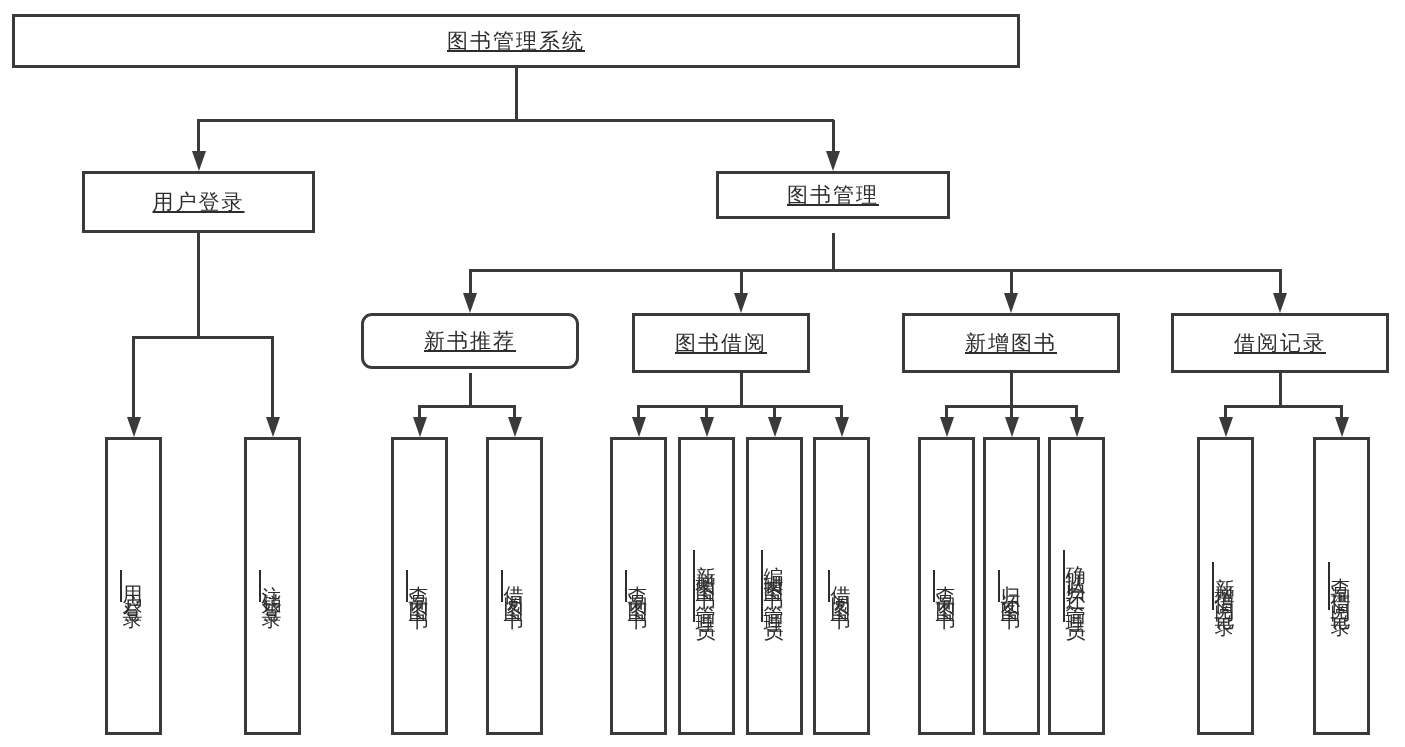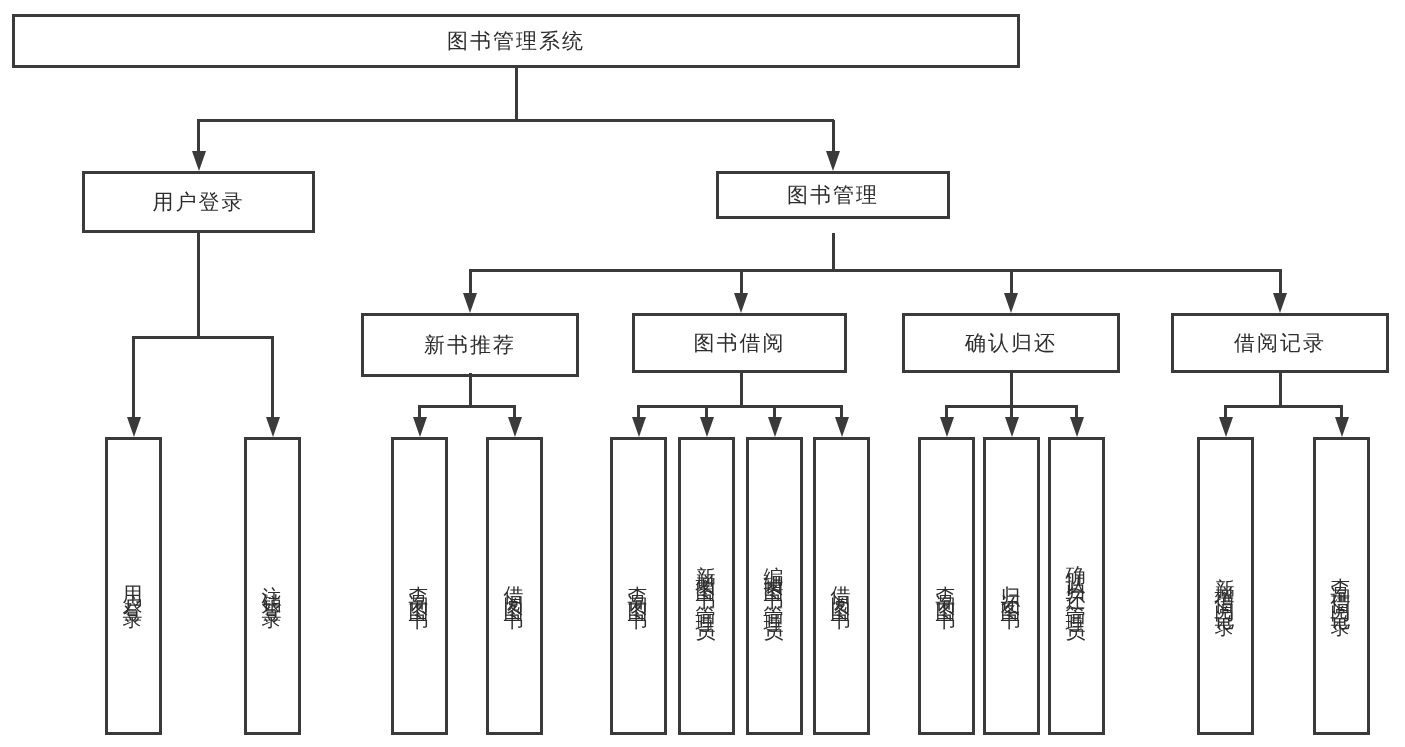--- a/index.html
+++ b/index.html
@@ -19,20 +19,21 @@
   }
   .box {
     position: absolute;
     box-sizing: border-box;
     border: 3px solid var(--line);
     background: var(--background);
     display: flex;
     align-items: center;
     justify-content: center;
     color: var(--text);
+    text-decoration: underline;
   }
   .box-h { font-size: 21px; letter-spacing: 2px; }
   .box-v { width: 57px; height: 298px; top: 437px; }
   .box-v .vtext {
     writing-mode: vertical-rl;
     text-orientation: mixed;
     font-size: 20px;
     letter-spacing: 8px;
     color: var(--text);
   }
@@ -52,22 +53,22 @@
     color: var(--watermark);
     opacity: 0.8;
     letter-spacing: 1px;
     white-space: nowrap;
     z-index: 10;
   }
   
   #b-root           { left: 12px;   top: 14px;  width: 1008px; height: 54px; }
   #b-user-login     { left: 82px;   top: 171px; width: 233px;  height: 62px; }
   #b-book-mgmt      { left: 716px;  top: 171px; width: 234px;  height: 48px; }
-  #b-new-book-rec   { left: 361px;  top: 313px; width: 218px;  height: 64px; }
-  #b-book-borrow    { left: 632px;  top: 313px; width: 215px;  height: 60px; }
+  #b-new-book-rec   { left: 361px;  top: 313px; width: 218px;  height: 56px; border-radius: 11px; }
+  #b-book-borrow    { left: 632px;  top: 313px; width: 178px;  height: 60px; }
   #b-current-borrow { left: 902px;  top: 313px; width: 218px;  height: 60px; }
   #b-borrow-record  { left: 1171px; top: 313px; width: 218px;  height: 60px; }
   #b-ul-login   { left: 105px;  }
   #b-ul-logout  { left: 244px;  }
   #b-nb-query   { left: 391px;  }
   #b-nb-borrow  { left: 486px;  }
   #b-bb-query   { left: 610px;  }
   #b-bb-add     { left: 678px;  }
   #b-bb-edit    { left: 746px;  }
   #b-bb-borrow  { left: 813px;  }
@@ -82,21 +83,21 @@
 
 <div id="canvas">
 
   <div class="box box-h" id="b-root">图书管理系统</div>
 
   <div class="box box-h" id="b-user-login">用户登录</div>
   <div class="box box-h" id="b-book-mgmt">图书管理</div>
 
   <div class="box box-h" id="b-new-book-rec">新书推荐</div>
   <div class="box box-h" id="b-book-borrow">图书借阅</div>
-  <div class="box box-h" id="b-current-borrow">确认归还</div>
+  <div class="box box-h" id="b-current-borrow">新增图书</div>
   <div class="box box-h" id="b-borrow-record">借阅记录</div>
 
   <div class="box box-v" id="b-ul-login">
     <span class="vtext">用户登录</span>
   </div>
   <div class="box box-v" id="b-ul-logout">
     <span class="vtext">注销登录</span>
   </div>
   <div class="box box-v" id="b-nb-query">
     <span class="vtext">查询图书</span>

